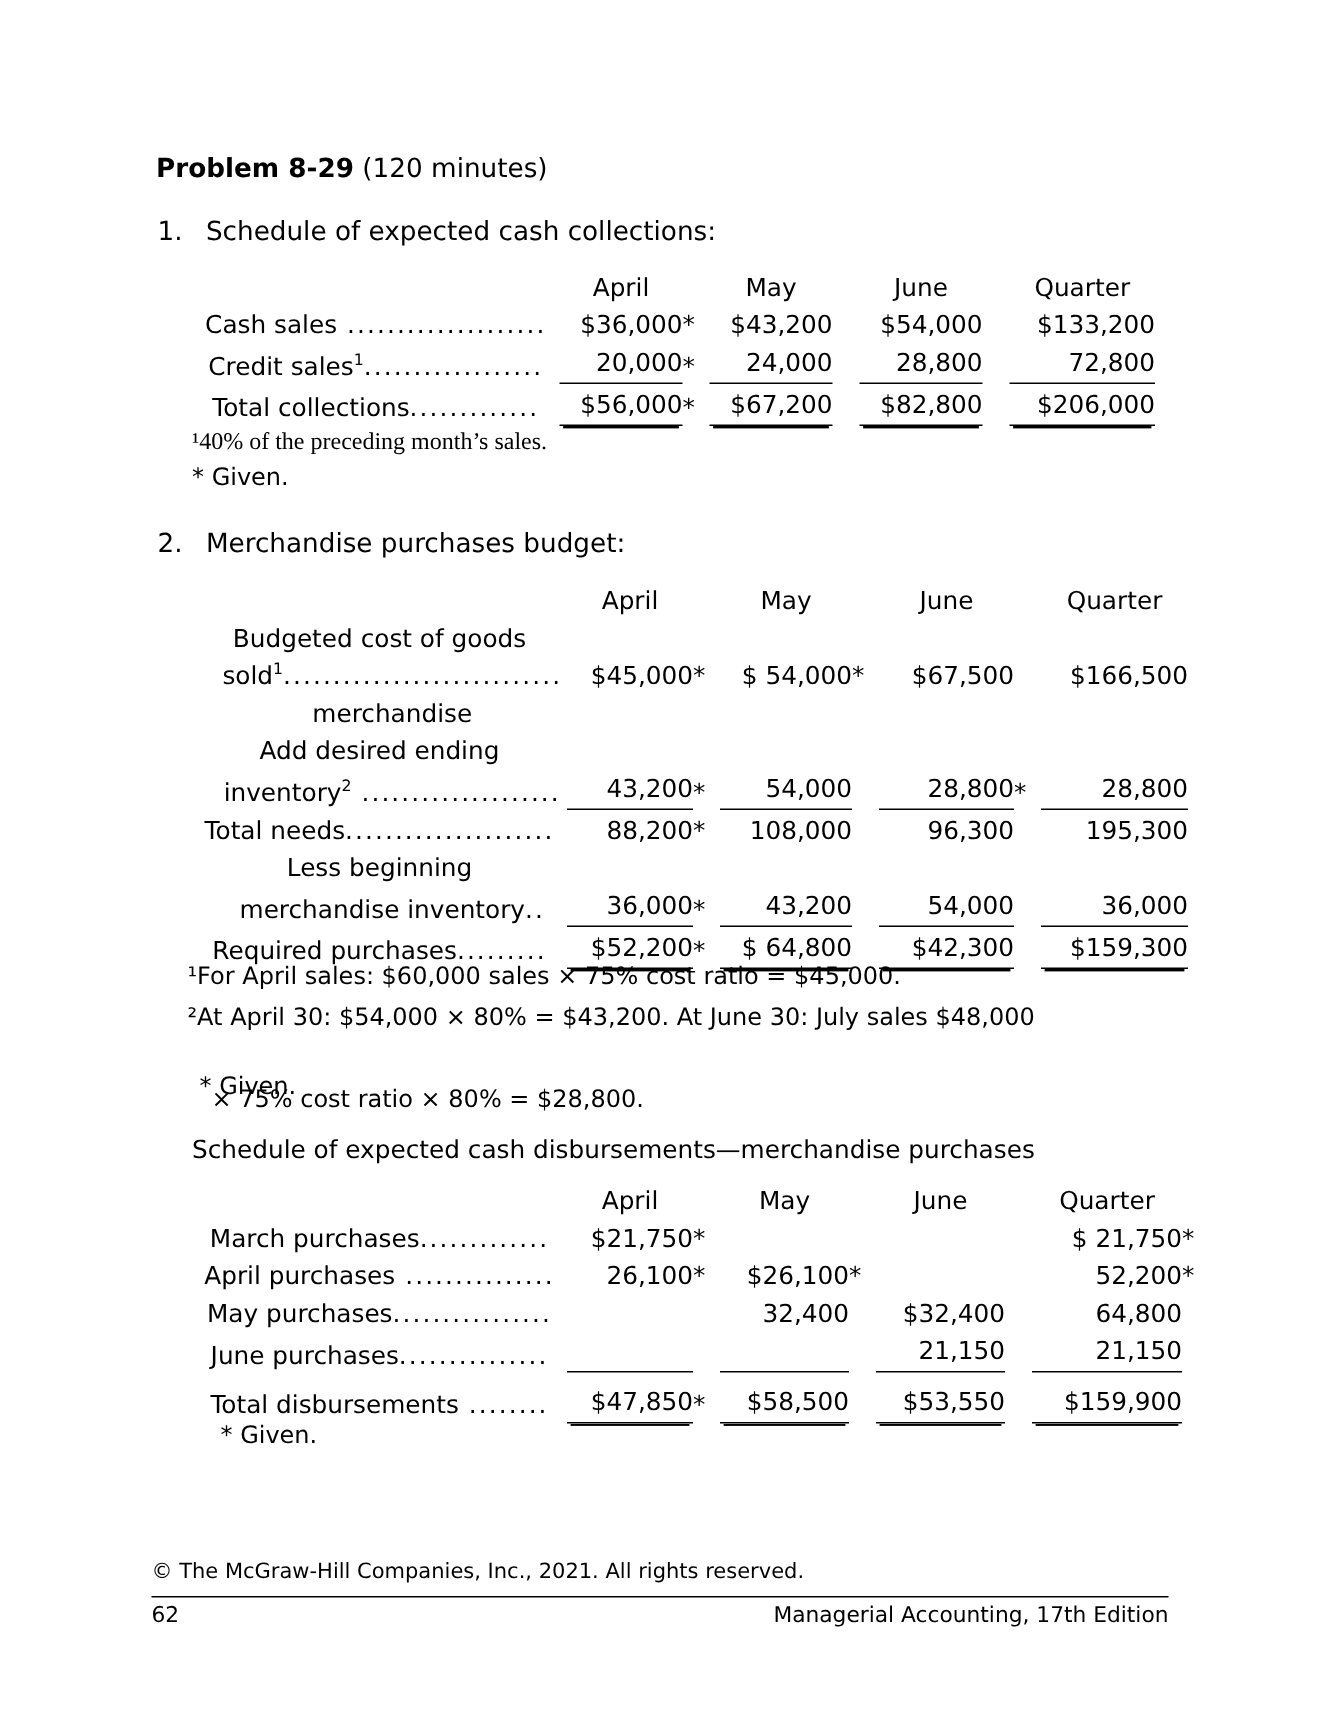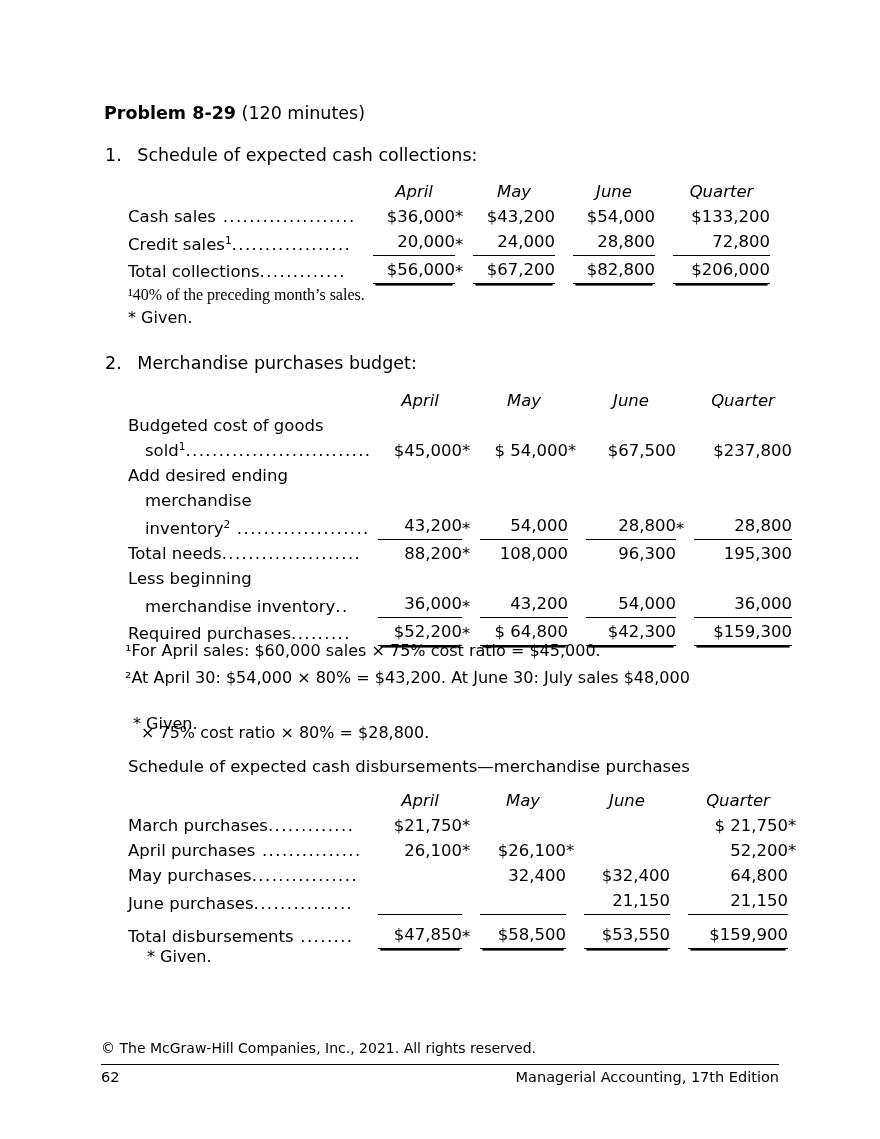--- a/index.html
+++ b/index.html
@@ -59,38 +59,37 @@
   }
   .tbl td {
     padding: 0;
     vertical-align: bottom;
     white-space: nowrap;
     font-size: 16.5px;
     line-height: 25px;
   }
 
   .lbl {
-    text-align: left;
+    text-align: center;
     padding-right: 4px;
   }
   .lbl .lead {
     letter-spacing: 1.4px;
   }
   .num {
     text-align: right;
     padding-right: 2px;
   }
   .ast {
     text-align: left;
     width: 18px;
     padding-left: 4px;
   }
   .hdr {
     text-align: center;
-    font-style: italic;
     line-height: 26px;
     padding-bottom: 1px;
   }
 
   
   .u1 {
     display: block;
     border-bottom: 1.6px solid #000;
     padding-bottom: 1px;
     margin-bottom: 1px;
@@ -284,30 +283,30 @@
       <td colspan="8"></td>
     </tr>
     <tr>
       <td class="lbl" style="padding-left:17px"><span>sold</span><sup>1</sup><span class="lead">............................</span></td>
       <td class="num"><span>$45,000</span></td>
       <td class="ast">*</td>
       <td class="num"><span>$ 54,000</span></td>
       <td class="ast">*</td>
       <td class="num"><span>$67,500</span></td>
       <td class="ast"></td>
-      <td class="num"><span>$237,800</span></td>
-      <td class="ast"></td>
-    </tr>
-
+      <td class="num"><span>$166,500</span></td>
+      <td class="ast"></td>
+    </tr>
+
+    <tr>
+      <td class="lbl" style="padding-left:17px"><span>merchandise</span></td>
+      <td colspan="8"></td>
+    </tr>
     <tr>
       <td class="lbl"><span>Add desired ending</span></td>
-      <td colspan="8"></td>
-    </tr>
-    <tr>
-      <td class="lbl" style="padding-left:17px"><span>merchandise</span></td>
       <td colspan="8"></td>
     </tr>
     <tr>
       <td class="lbl" style="padding-left:17px"><span>inventory</span><sup>2</sup><span class="lead"> ....................</span></td>
       <td class="num">
             <span class="u1">43,200</span>
           </td>
       <td class="ast">*</td>
       <td class="num">
             <span class="u1">54,000</span>

